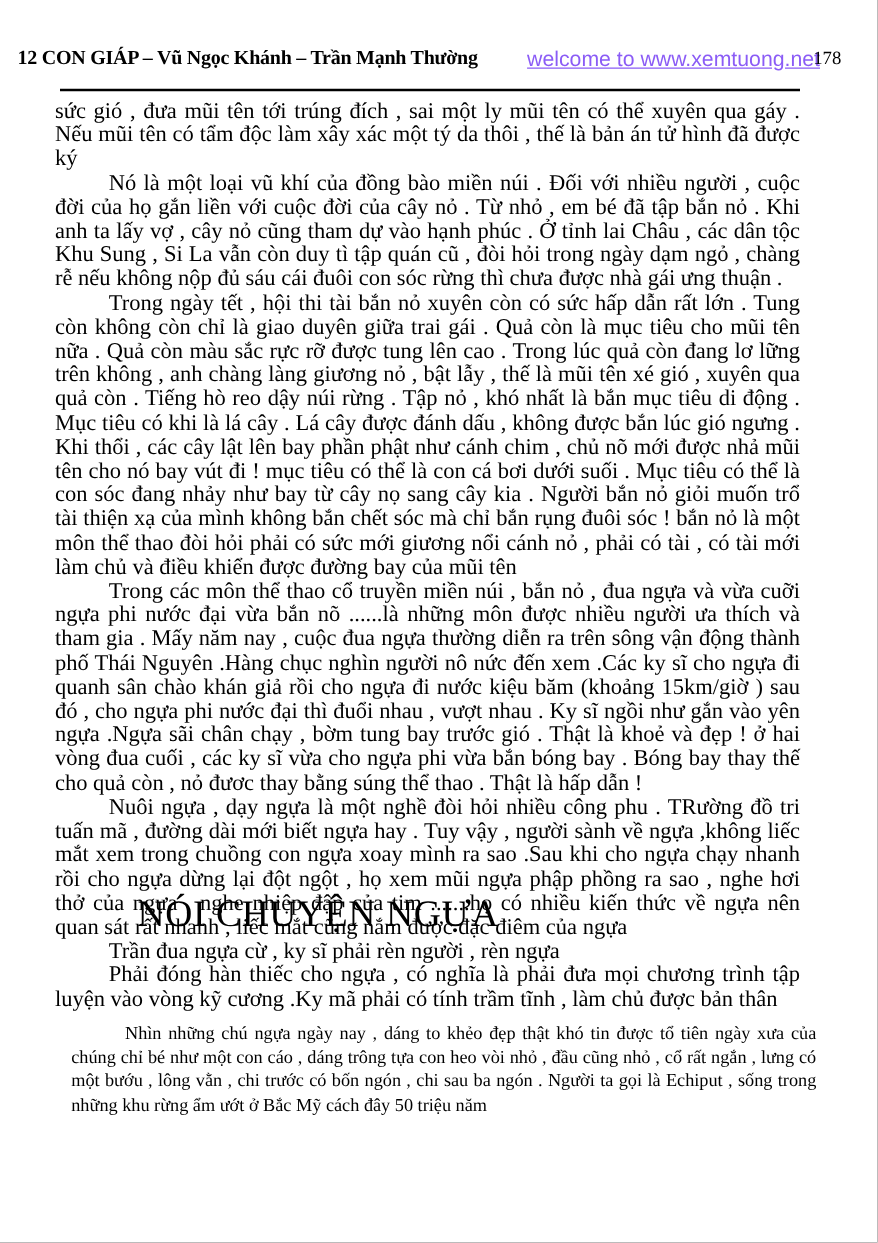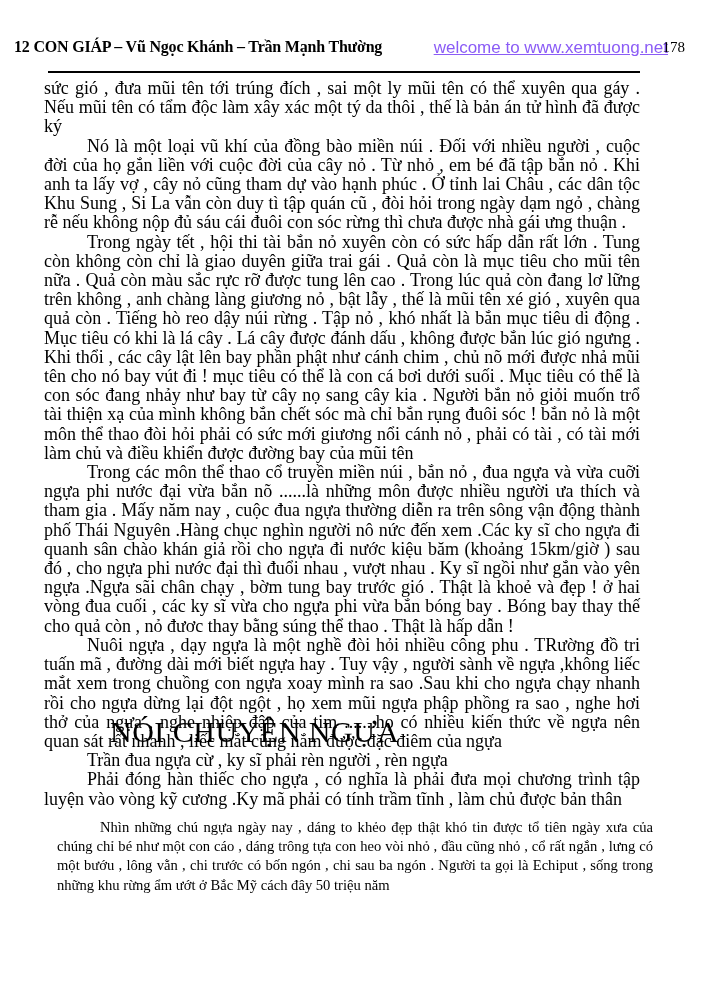--- a/index.html
+++ b/index.html
@@ -16,21 +16,21 @@
     color: #000000;
     font-family: "Liberation Serif", serif;
     overflow: hidden;
     box-sizing: border-box;
   }
   
   .header {
     position: absolute;
     top: 38px;
     left: 14px;
-    right: 12px;
+    right: 24px;
     height: 22px;
     white-space: nowrap;
   }
   .header-title {
     position: absolute;
     left: 0;
     top: 0;
     font-weight: bold;
     font-size: 16px;
     letter-spacing: -0.2px;

